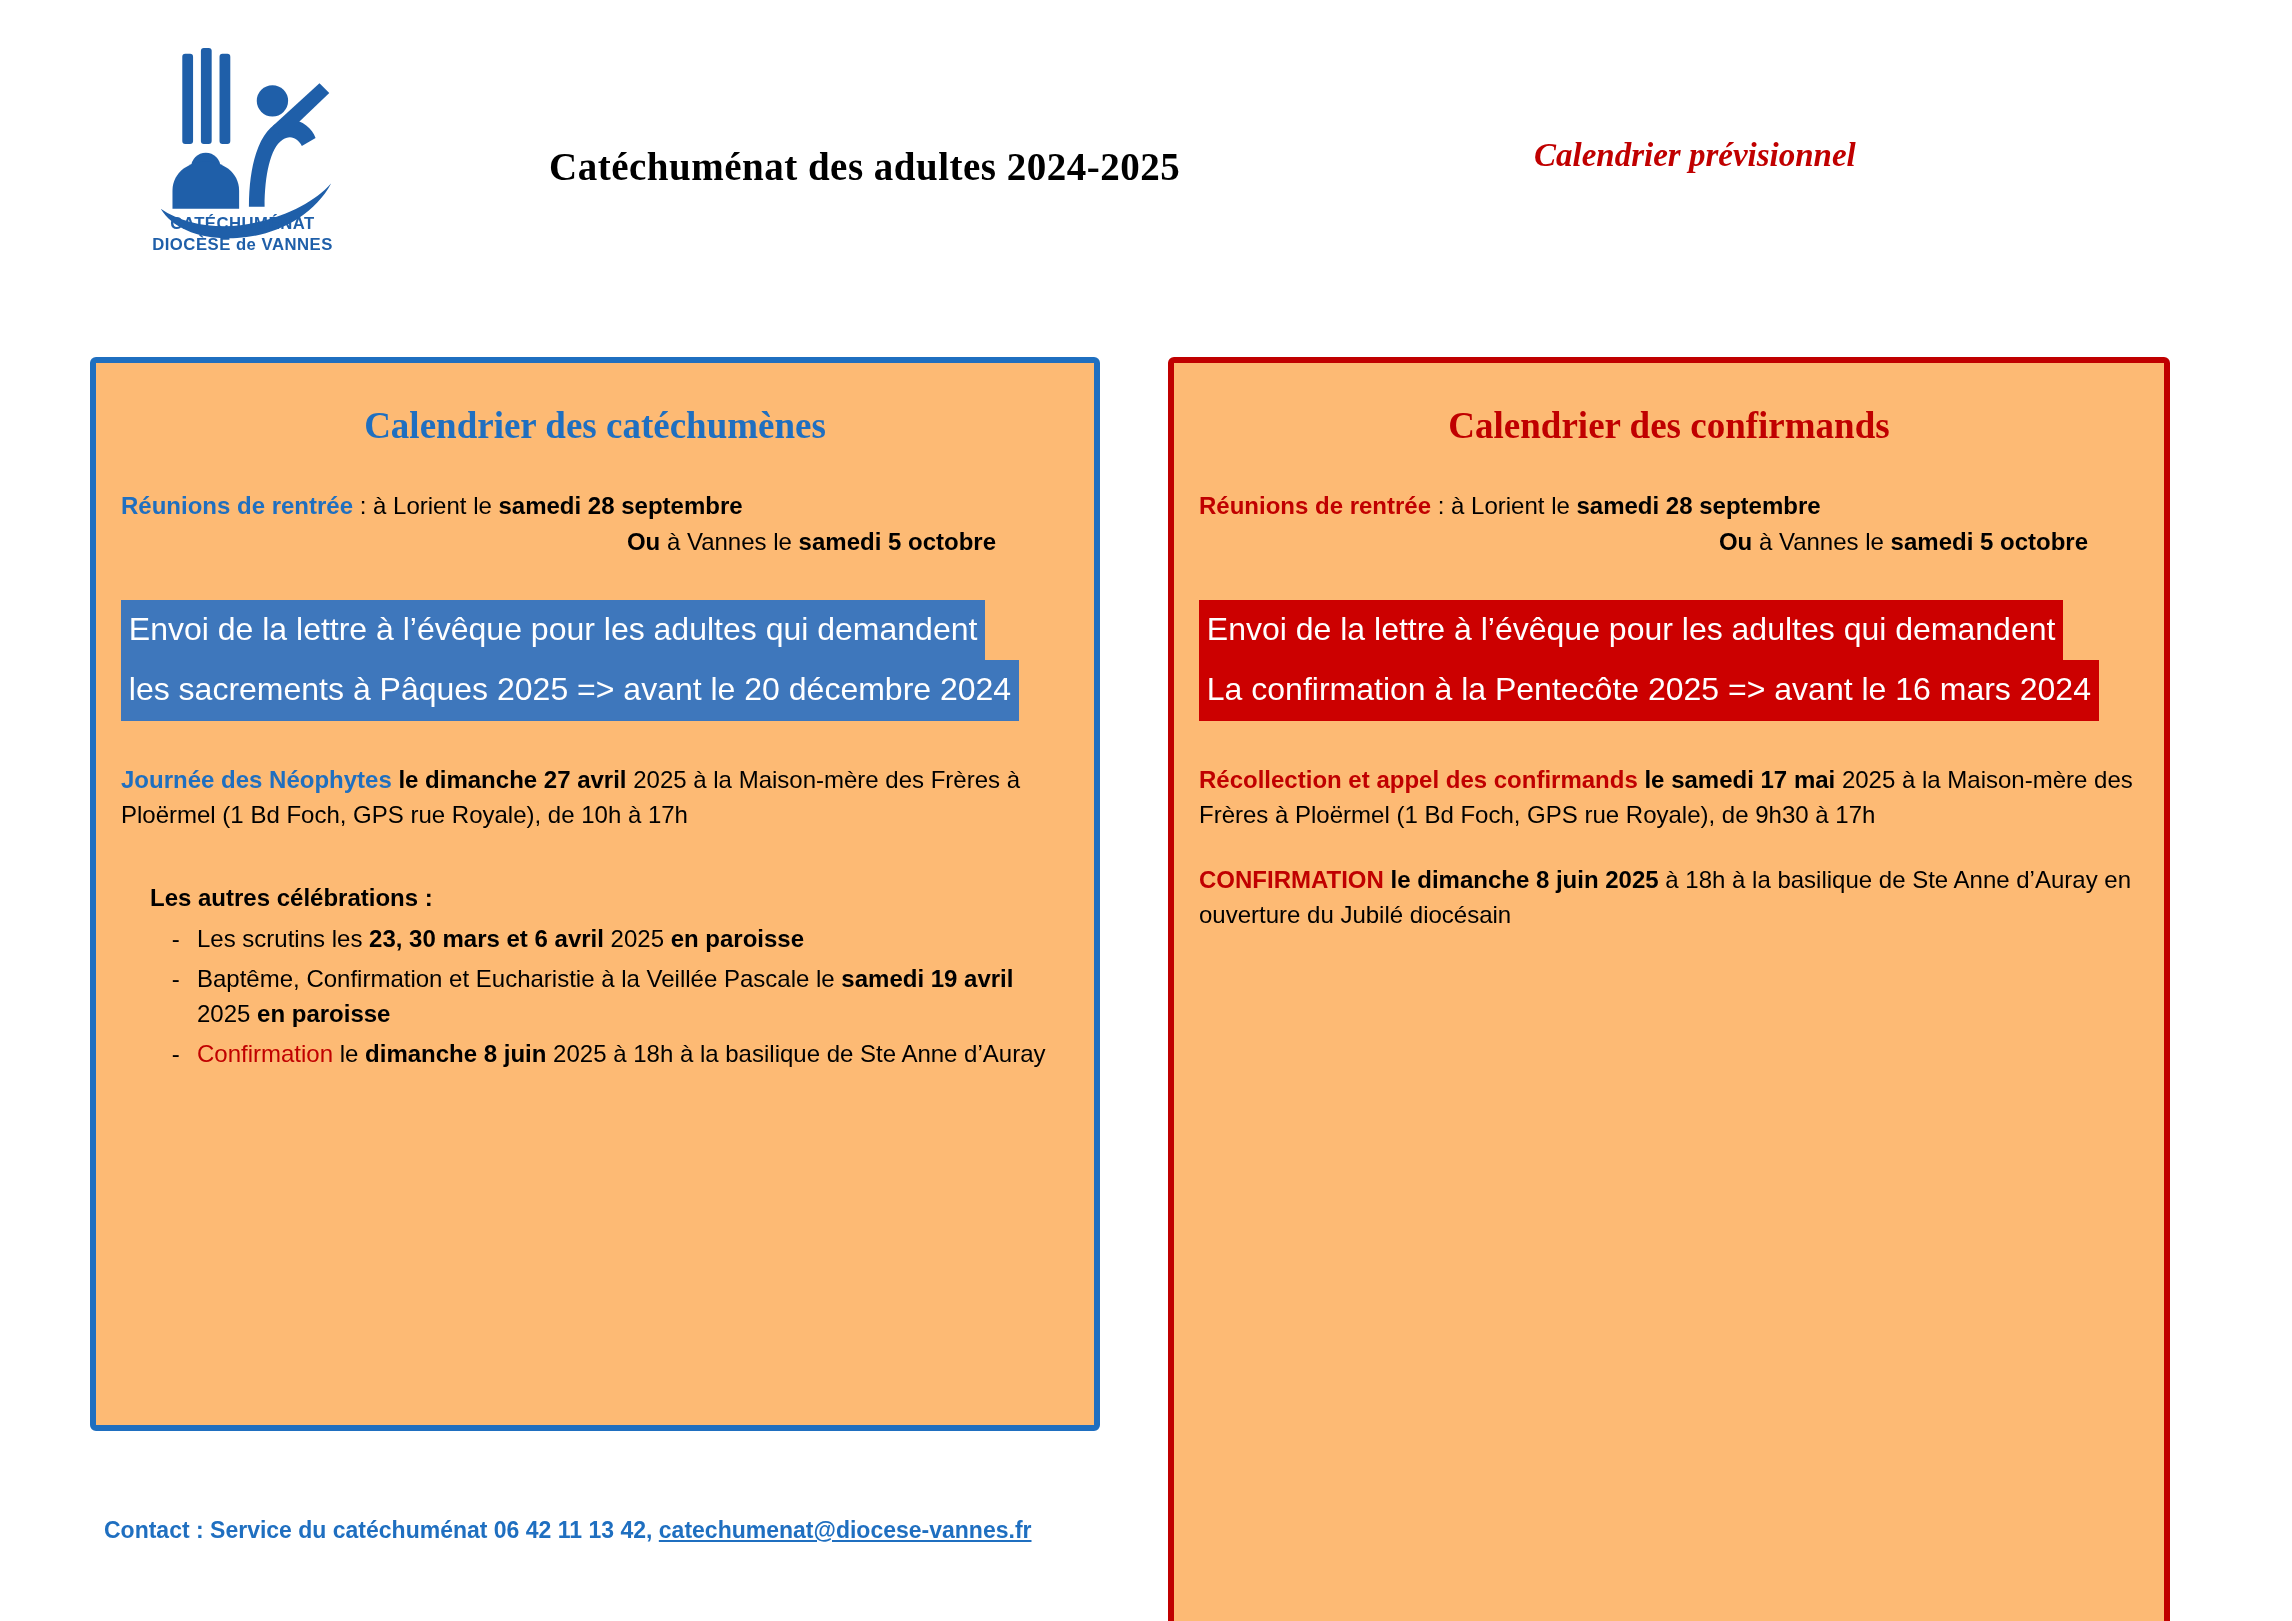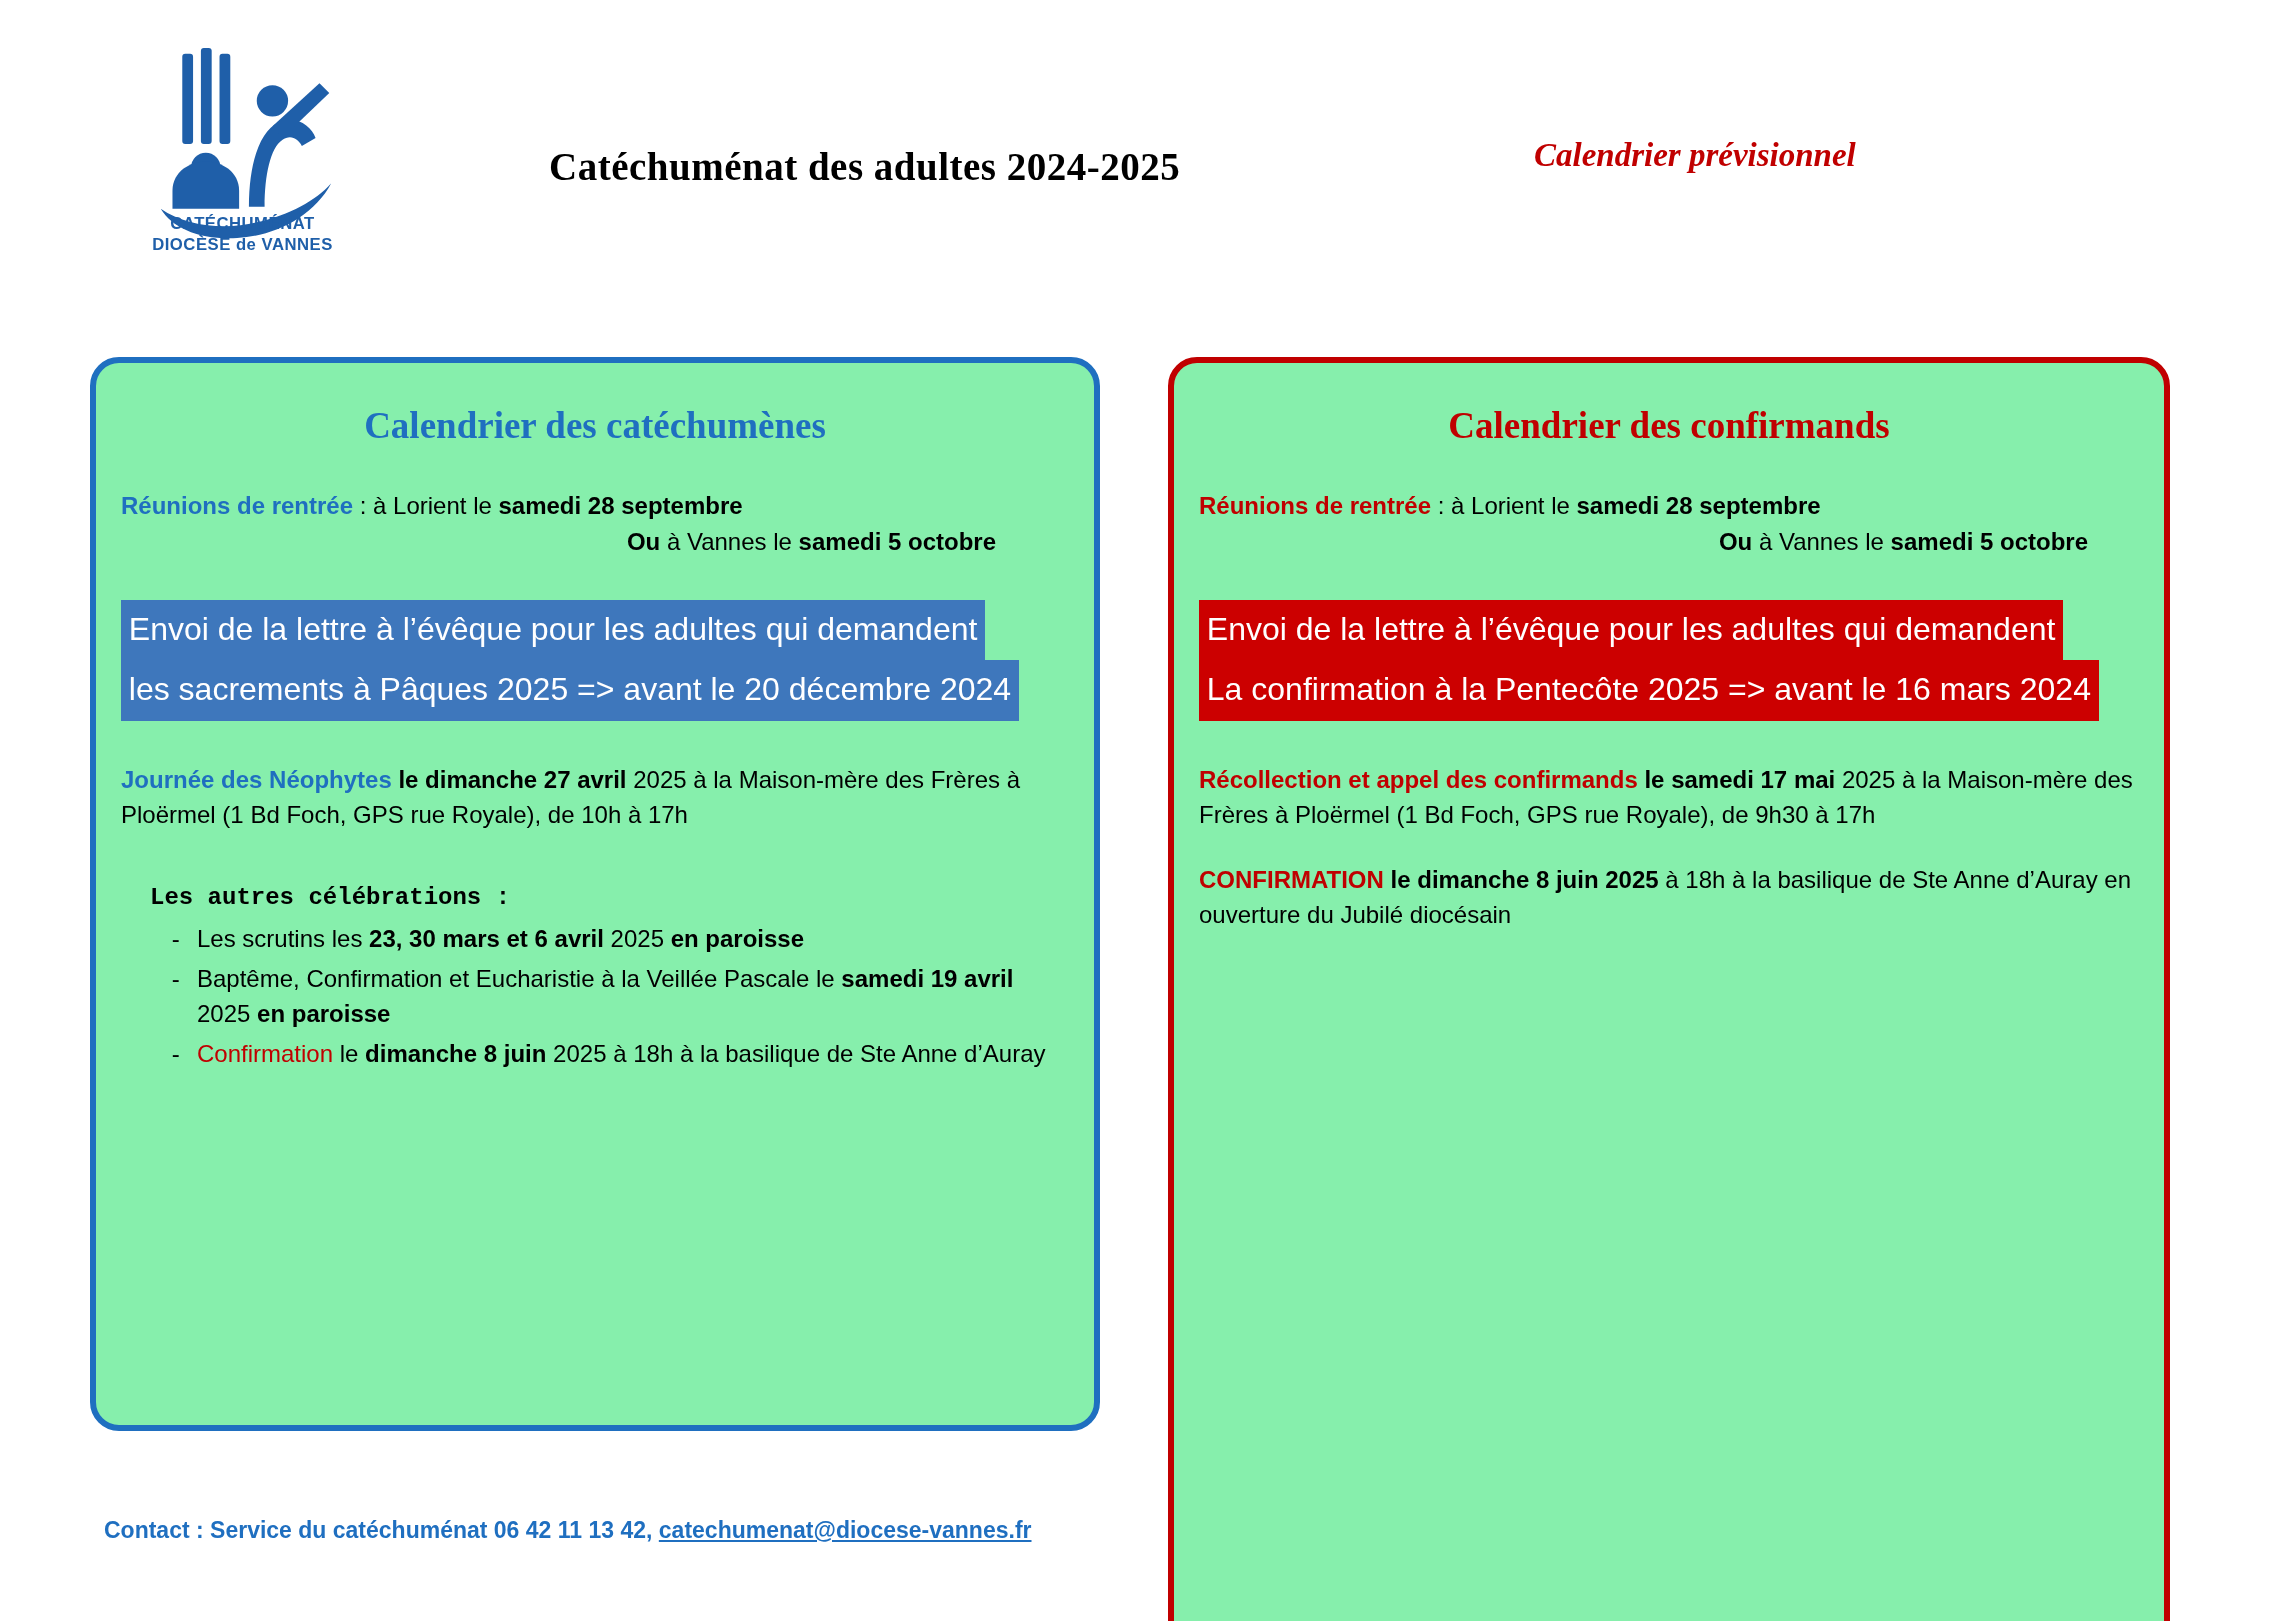--- a/index.html
+++ b/index.html
@@ -60,23 +60,23 @@
     font-family: "Liberation Serif", serif;
     font-weight: bold;
     font-style: italic;
     font-size: 33px;
     color: #C00000;
   }
 
   
   .panel {
     position: absolute;
-    border-radius: 29px;
+    border-radius: 6px;
     box-sizing: border-box;
-    background: #86efac;
+    background: #fdba74;
   }
   .panel-left {
     left: 90px;
     top: 357px;
     width: 1010px;
     height: 1074px;
     border: 6.9px solid #1F6FC0;
   }
   .panel-right {
     left: 1168px;
@@ -123,21 +123,20 @@
     font-size: 32px;
     line-height: 1.52;
   }
   .highlight.blue-bg { background: #3E77BC; }
   .highlight.red-bg  { background: #CC0000; }
 
   .sub-head {
     font-weight: bold;
     margin-top: 47px;
     margin-left: 29px;
-    font-family: Liberation Mono, monospace;
   }
   ul.dash {
     list-style: none;
     margin: 5.9px 0 0 0;
     padding-left: 43px;
   }
   ul.dash li {
     position: relative;
     padding-left: 33px;
     margin-bottom: 3.9px;

